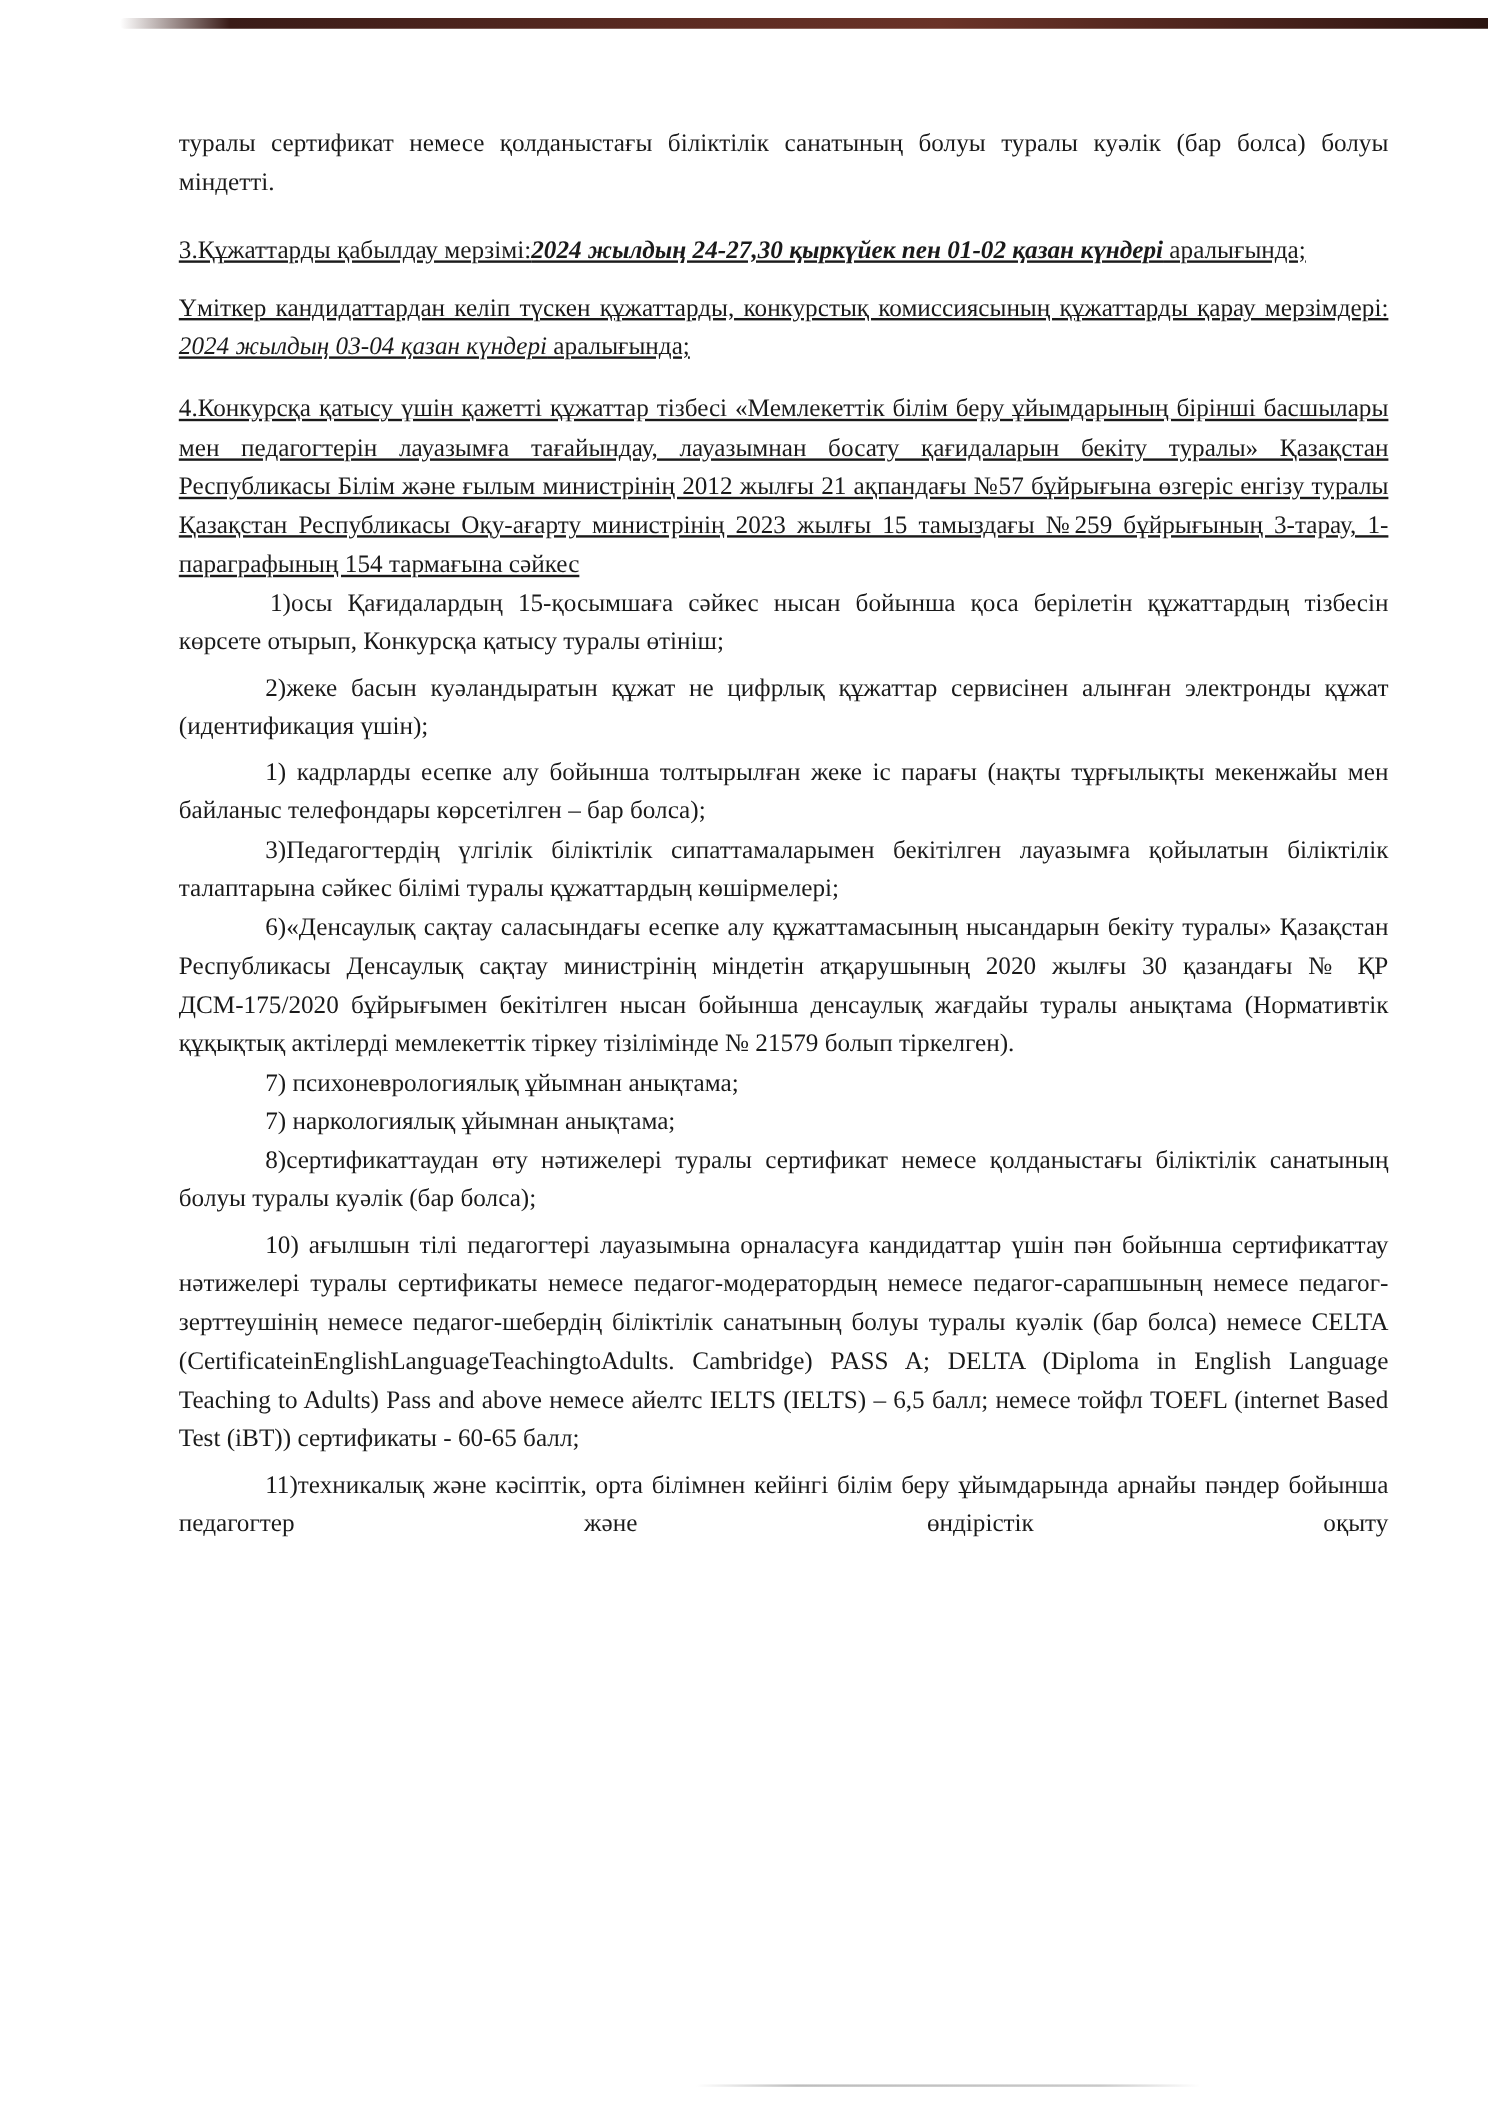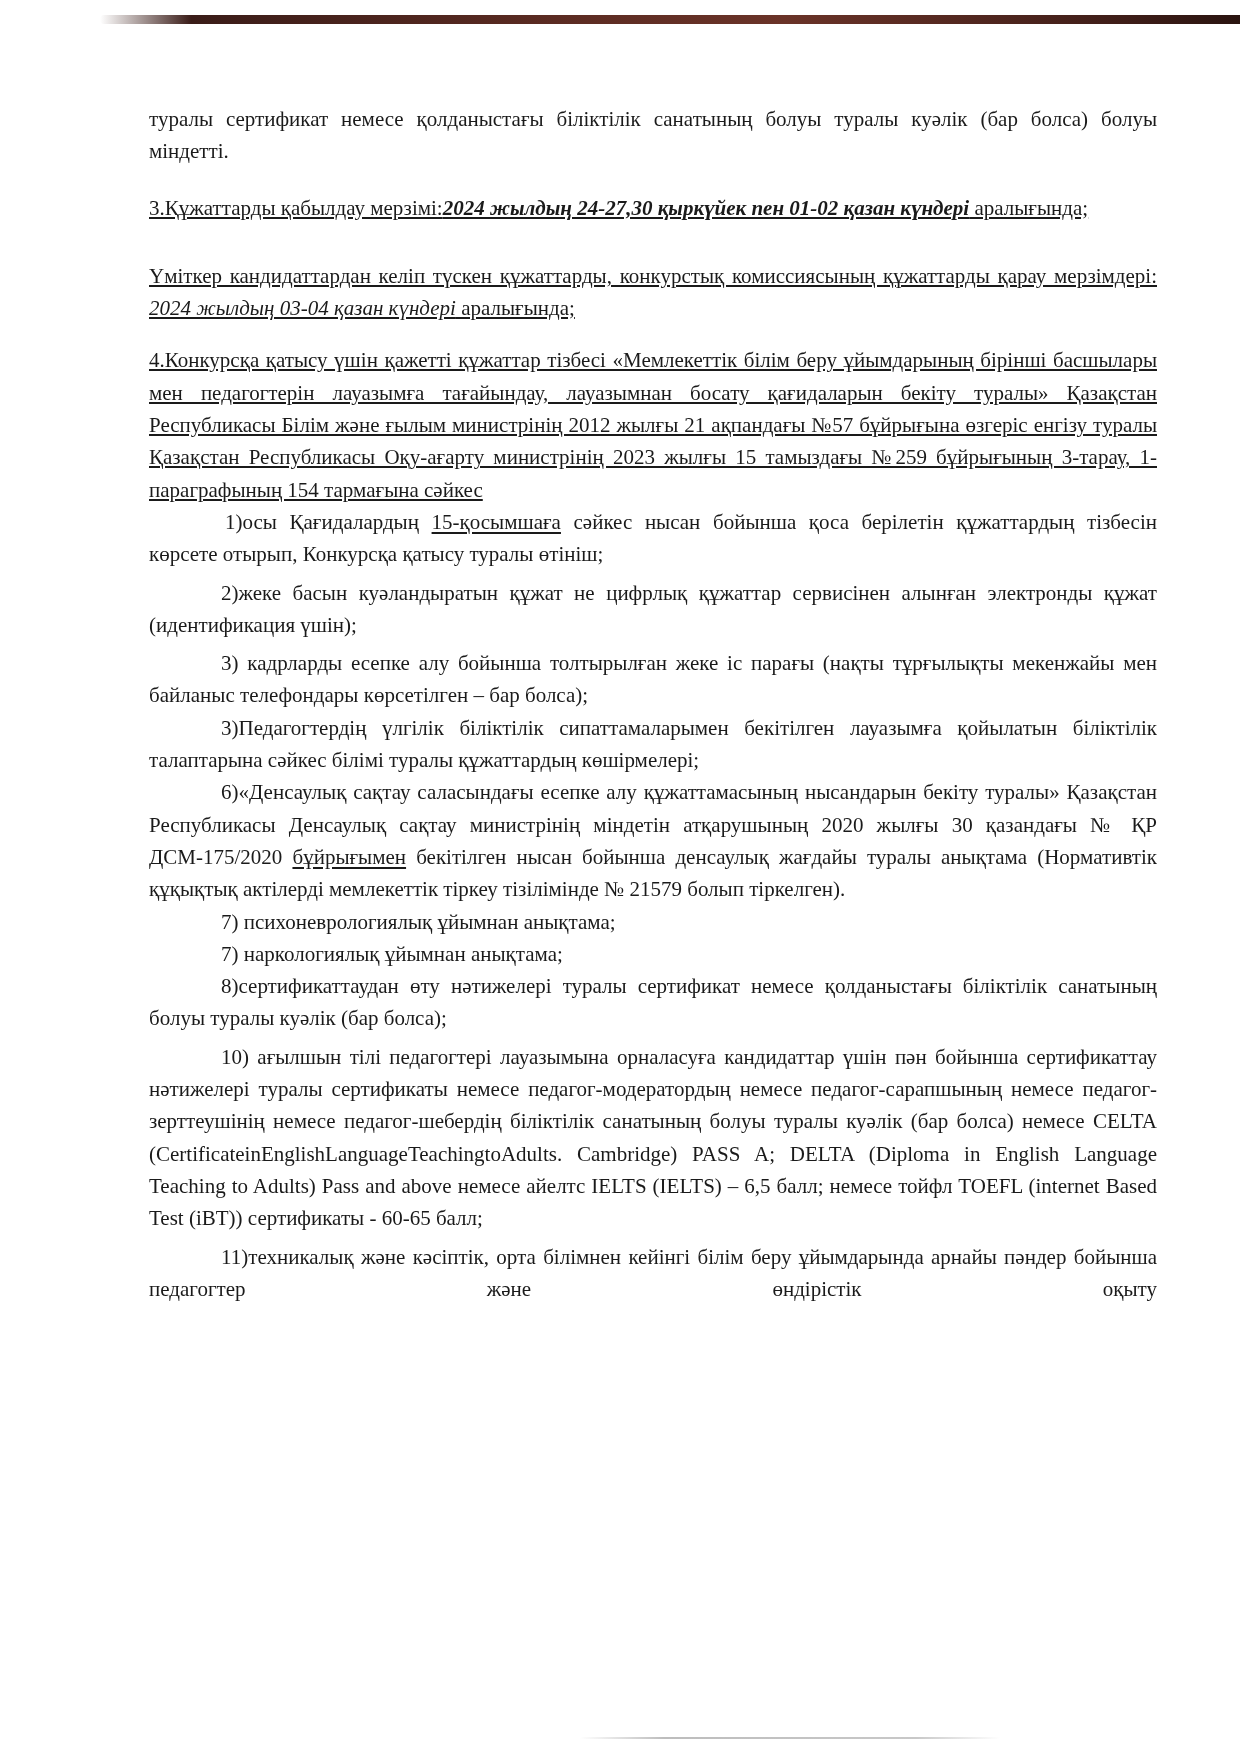--- a/index.html
+++ b/index.html
@@ -19,43 +19,43 @@
   .page {
     position: absolute; left: 149px; top: 103px; width: 1008px;
     font-size: 21px; line-height: 32.3px; text-align: justify;
   }
   p { margin: 0; }
   .gap { margin-top: 18px; text-decoration: underline; }
   .item { text-indent: 72px; }
   .item.first-indent { text-indent: 76px; }
   .bi { font-weight: bold; font-style: italic; }
   .it { font-style: italic; }
-  .ul { text-decoration: underline; text-underline-offset: 3px; }
+  .ul { text-underline-offset: 3px; }
 </style>
 </head>
 <body>
 
 <div class="top-band"></div>
 
 <div class="page">
 
   <p>туралы сертификат немесе қолданыстағы біліктілік санатының болуы туралы куәлік (бар болса) болуы міндетті.</p>
 
   <p class="gap" style="margin-top:24px"><span>3.Құжаттарды қабылдау мерзімі:</span><span class="bi">2024 жылдың 24-27,30 қыркүйек пен 01-02 қазан күндері</span><span> аралығында;</span></p>
 
-  <p class="gap" style="margin-top:36px"><span>Үміткер кандидаттардан келіп түскен құжаттарды, конкурстық комиссиясының құжаттарды қарау мерзімдері: </span><span class="it">2024 жылдың 03-04 қазан күндері</span><span> аралығында;</span></p>
+  <p class="gap" style="margin-top:16px"><span>Үміткер кандидаттардан келіп түскен құжаттарды, конкурстық комиссиясының құжаттарды қарау мерзімдері: </span><span class="it">2024 жылдың 03-04 қазан күндері</span><span> аралығында;</span></p>
 
 
   <p class="gap" style="margin-top:20px">4.Конкурсқа қатысу үшін қажетті құжаттар тізбесі «Мемлекеттік білім беру ұйымдарының бірінші басшылары мен педагогтерін лауазымға тағайындау, лауазымнан босату қағидаларын бекіту туралы»  Қазақстан Республикасы Білім және ғылым министрінің 2012 жылғы 21 ақпандағы №57 бұйрығына өзгеріс енгізу туралы Қазақстан Республикасы Оқу-ағарту министрінің 2023 жылғы 15 тамыздағы №259 бұйрығының 3-тарау, 1-параграфының 154 тармағына сәйкес</p>
 
   <p class="item first-indent"><span>1)осы   Қағидалардың </span><span class="ul">15-қосымшаға</span><span> сәйкес нысан бойынша қоса берілетін құжаттардың тізбесін көрсете отырып, Конкурсқа қатысу туралы өтініш;</span></p>
 
   <p class="item" style="margin-top:6px">2)жеке басын куәландыратын құжат не цифрлық құжаттар сервисінен алынған электронды құжат (идентификация үшін);</p>
 
-  <p class="item" style="margin-top:6px">3) кадрларды есепке алу бойынша толтырылған жеке іс парағы (нақты тұрғылықты мекенжайы мен байланыс телефондары көрсетілген – бар болса);</p>
+  <p class="item" style="margin-top:6px">1) кадрларды есепке алу бойынша толтырылған жеке іс парағы (нақты тұрғылықты мекенжайы мен байланыс телефондары көрсетілген – бар болса);</p>
 
   <p class="item">3)Педагогтердің үлгілік біліктілік сипаттамаларымен бекітілген лауазымға қойылатын біліктілік талаптарына сәйкес білімі туралы құжаттардың көшірмелері;</p>
 
 
   <p class="item"><span>6)«Денсаулық сақтау саласындағы есепке алу құжаттамасының нысандарын бекіту туралы» Қазақстан Республикасы Денсаулық сақтау министрінің міндетін атқарушының 2020 жылғы 30 қазандағы № ҚР ДСМ-175/2020 </span><span class="ul">бұйрығымен</span><span> бекітілген нысан бойынша денсаулық жағдайы туралы анықтама (Нормативтік құқықтық актілерді мемлекеттік тіркеу тізілімінде № 21579 болып тіркелген).</span></p>
 
   <p class="item">7) психоневрологиялық ұйымнан анықтама;</p>
 
   <p class="item">7) наркологиялық ұйымнан анықтама;</p>
 

